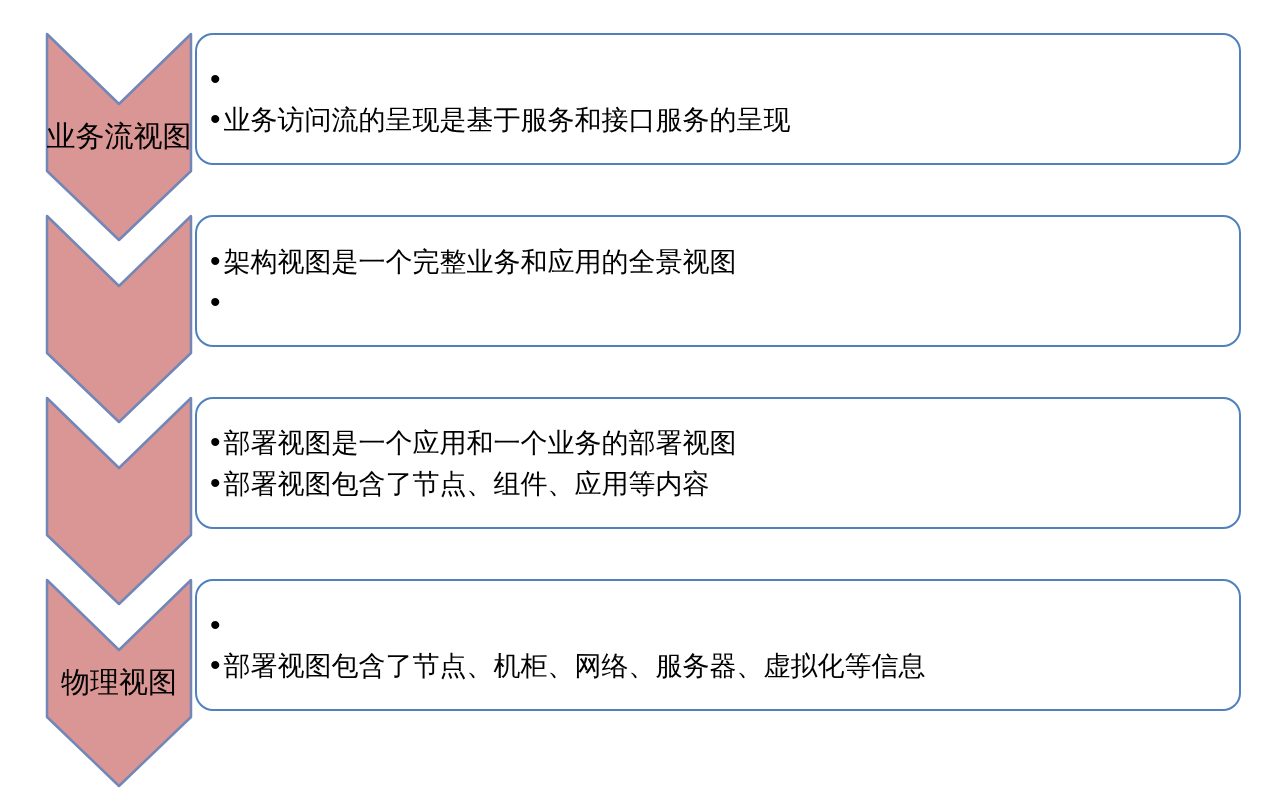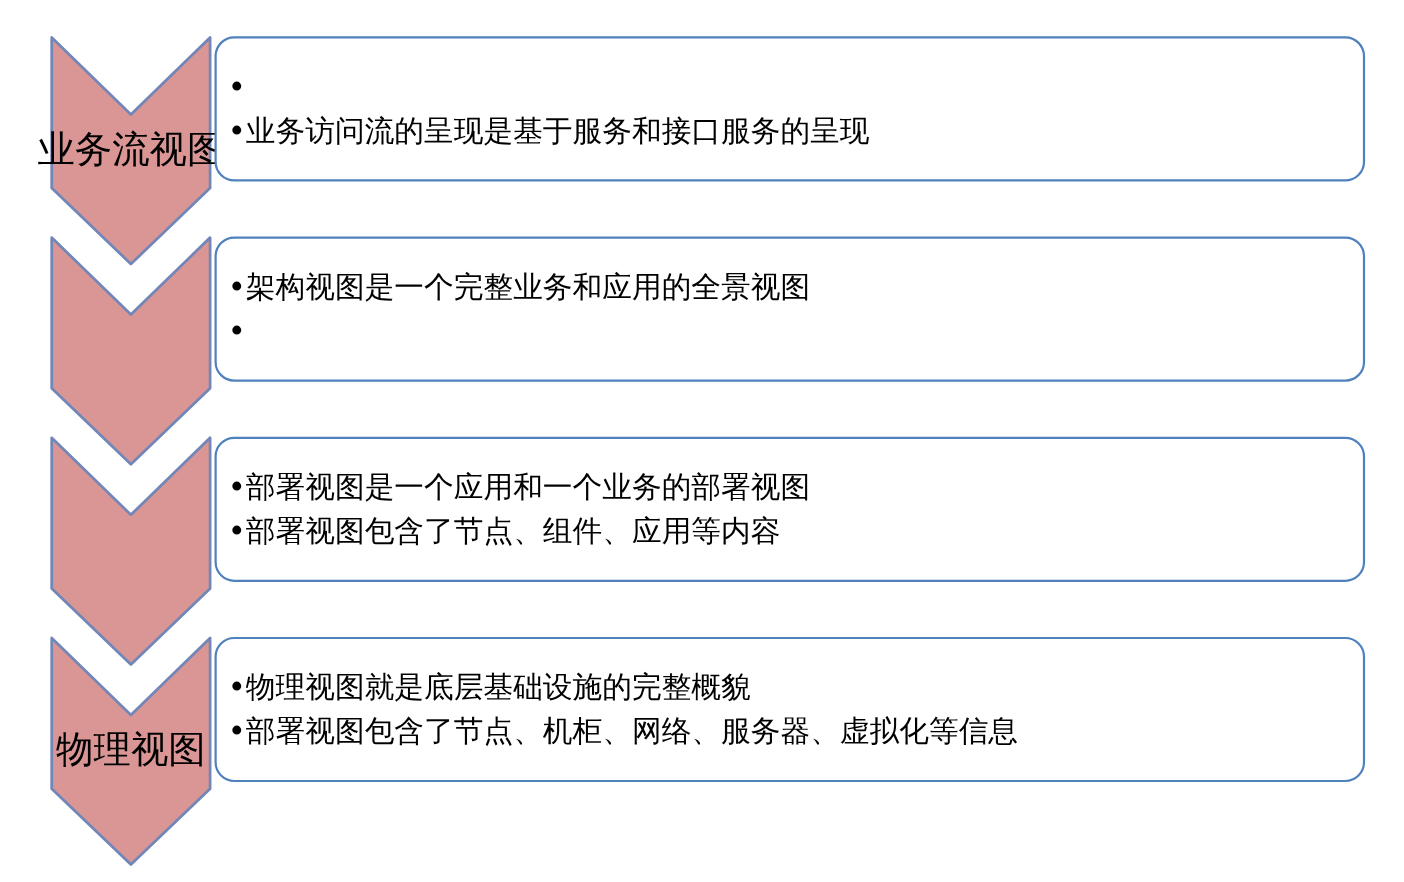--- a/index.html
+++ b/index.html
@@ -34,21 +34,21 @@
     stroke: var(--chevron-border, #7286b8);
     stroke-width: 2.5;
     stroke-linejoin: round;
   }
   .chevron-label {
     position: absolute;
     left: 28px;
     top: 84px;
     width: 182px;
     text-align: center;
-    font-size: 34px;
+    font-size: 29px;
     line-height: 40px;
     color: var(--text, #000000);
     white-space: nowrap;
   }
   .detail-box {
     position: absolute;
     left: 195px;
     top: 1px;
     width: 1029px;
     height: 128px;
@@ -128,21 +128,20 @@
   </div>
 
   <div class="row" style="top:578px">
     <svg class="chevron-svg" viewBox="0 0 148 210" aria-hidden="true">
       <polygon points="2,2 74,72 146,2 146,139 74,208 2,139"></polygon>
     </svg>
     <div class="chevron-label">物理视图</div>
     <div class="detail-box">
       <div class="bullet-line">
         <span class="bullet-dot">•</span>
-        <span>物理视图就是底层基础设施的完整概貌</span>
       </div>
       <div class="bullet-line">
         <span class="bullet-dot">•</span>
         <span>部署视图包含了节点、机柜、网络、服务器、虚拟化等信息</span>
       </div>
     </div>
   </div>
 
 </div>
 

